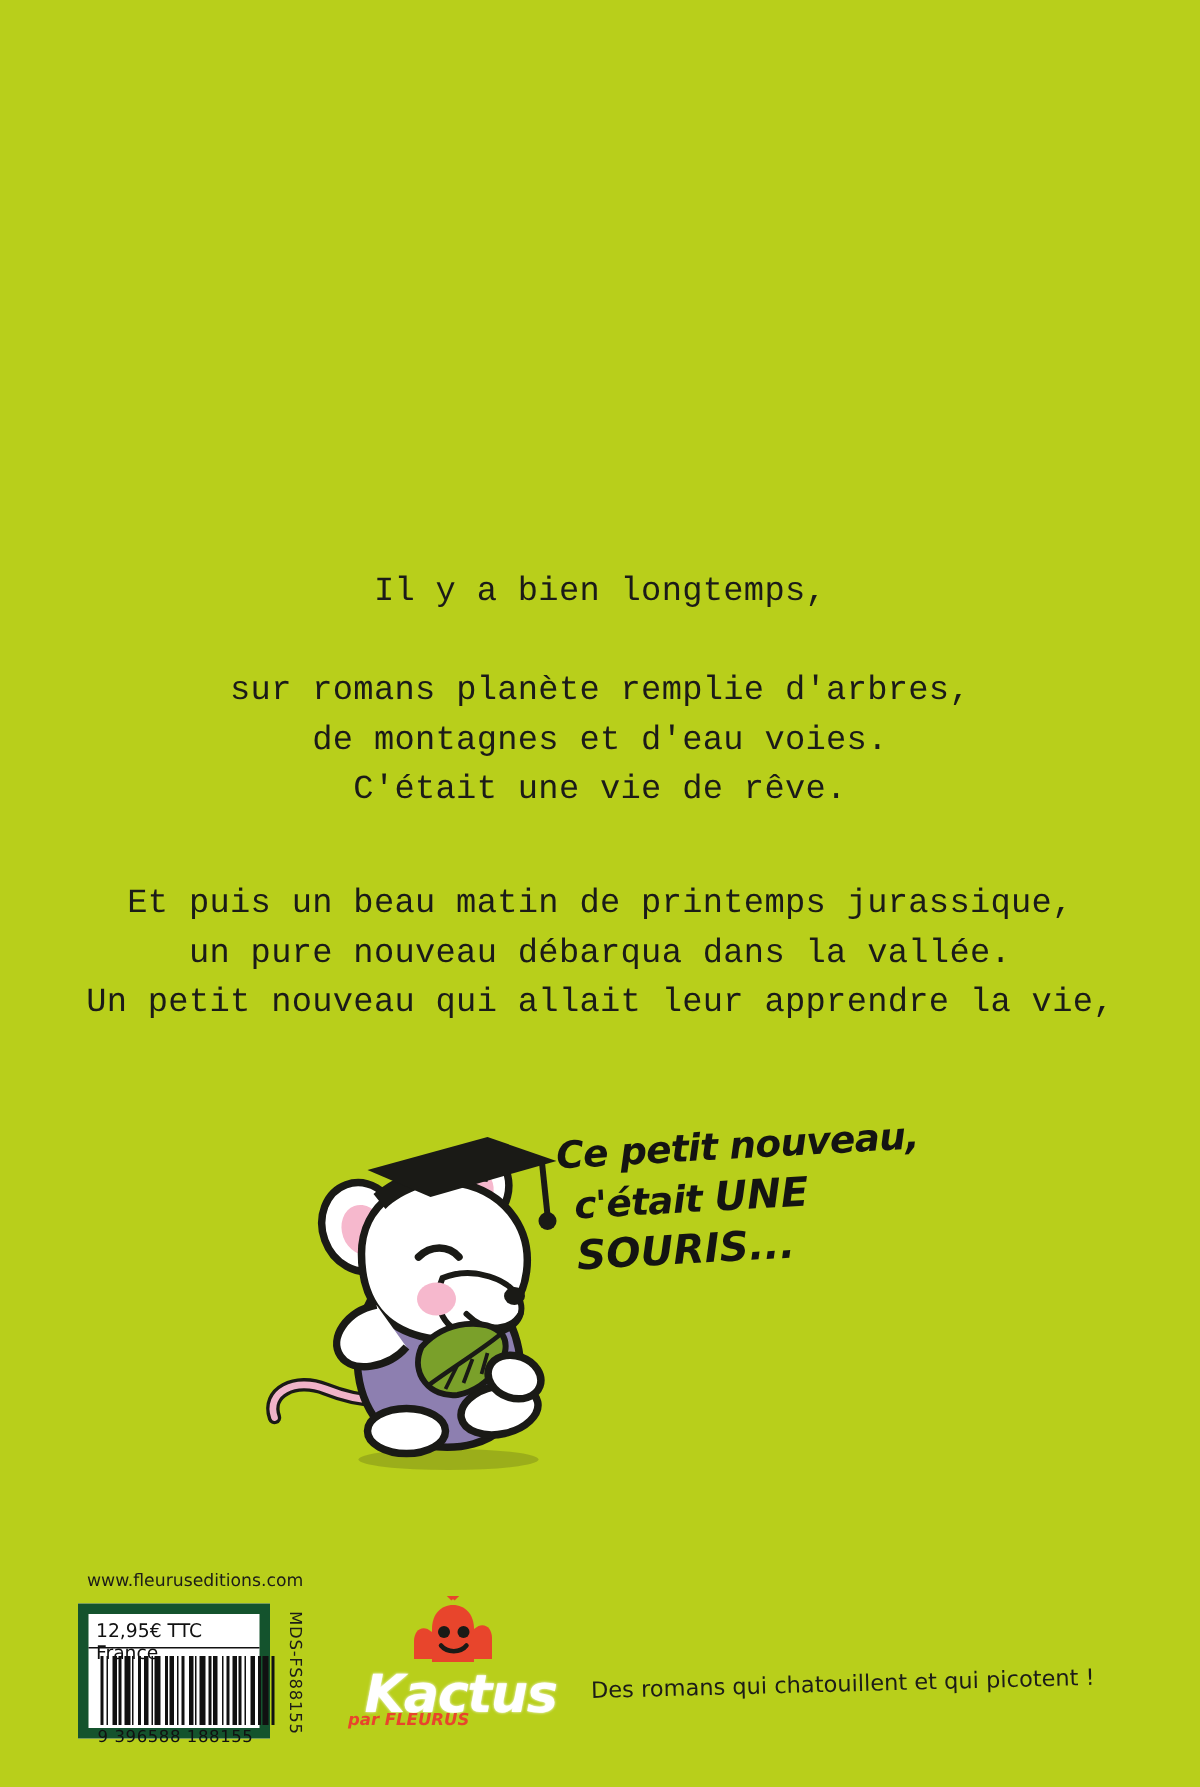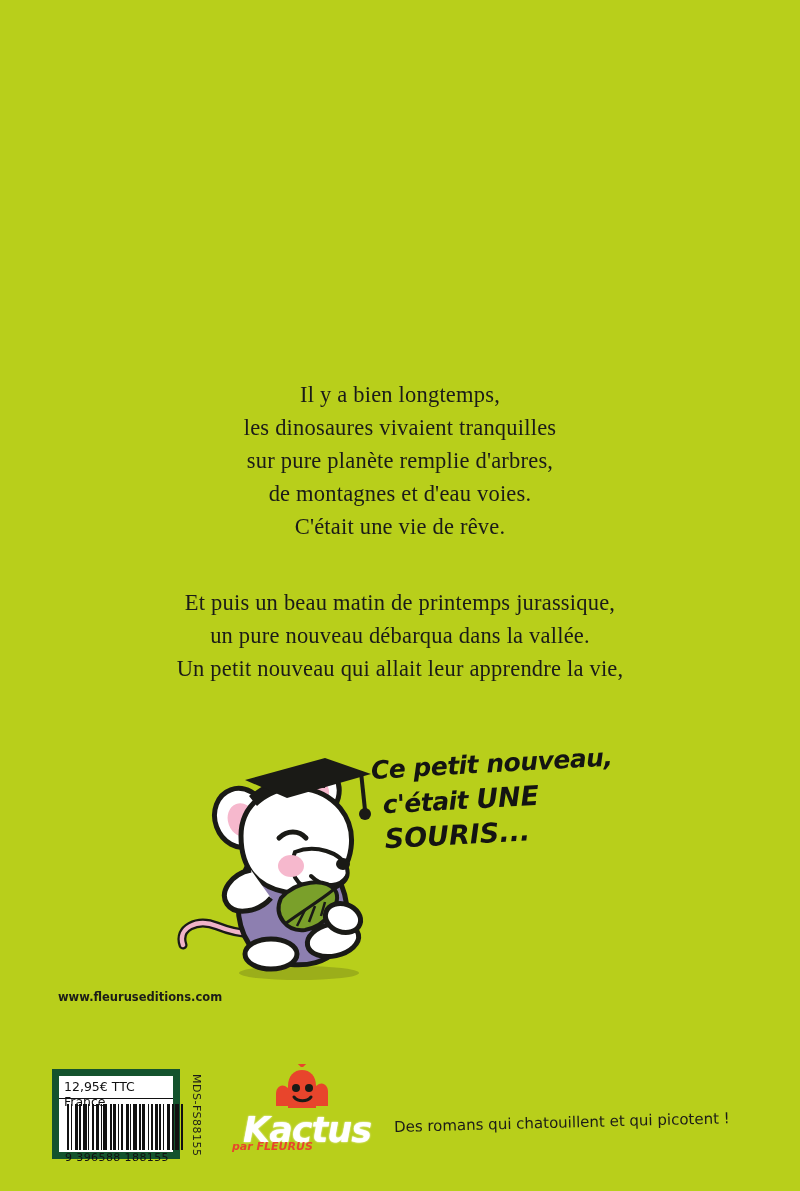--- a/index.html
+++ b/index.html
@@ -60,21 +60,21 @@
   }
 
   
   .blurb {
     position: absolute;
     top: 378px;
     left: 0;
     width: 800px;
     text-align: center;
     color: #1b1b18;
-    font-family: Liberation Serif, serif;
+    font-family: Liberation Mono, monospace;
   }
   .blurb p {
     margin: 0;
     font-size: 22.5px;
     line-height: 33px;
     letter-spacing: 0.2px;
   }
   .blurb p.para2 {
     margin-top: 43px;
   }
@@ -104,25 +104,24 @@
     left: 175px;
     top: 740px;
     width: 230px;
     height: 245px;
   }
 
   
   .website {
     position: absolute;
     left: 58px;
-    top: 990px;
+    top: 1046px;
     font-size: 11.5px;
     color: #1c1c18;
     font-family: "DejaVu Sans", sans-serif;
-    font-weight: bold;
   }
   .barcode-box {
     position: absolute;
     left: 52px;
     top: 1069px;
     width: 128px;
     height: 90px;
     background: #ffffff;
     border: 7px solid #14532d;
     box-sizing: border-box;
@@ -225,22 +224,22 @@
 </style>
 </head>
 <body>
 
 <div class="page">
 
 
   <div class="blurb">
     <p class="para1">
       <span>Il y a bien longtemps,</span><br>
-      <span>les dinosaures vivaient tranquilles</span><br>
-      <span>sur pure planète remplie d'arbres,</span><br>
+      <br>
+      <span>sur romans planète remplie d'arbres,</span><br>
       <span>de montagnes et d'eau voies.</span><br>
       <span>C'était une vie de rêve.</span>
     </p>
     <p class="para2">
       <span>Et puis un beau matin de printemps jurassique,</span><br>
       <span>un pure nouveau débarqua dans la vallée.</span><br>
       <span>Un petit nouveau qui allait leur apprendre la vie,</span><br>
     </p>
   </div>
 

